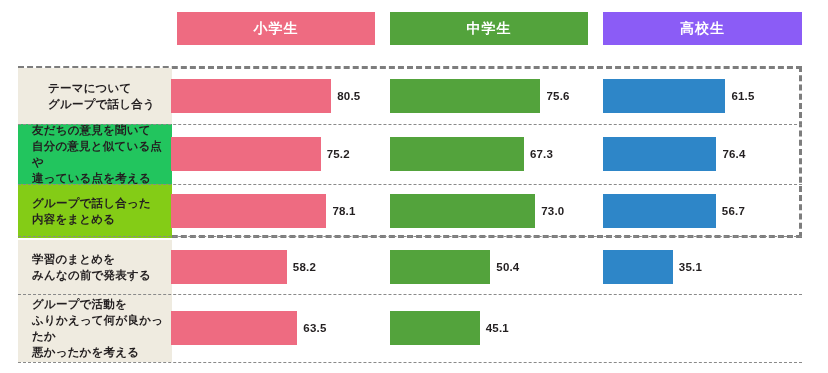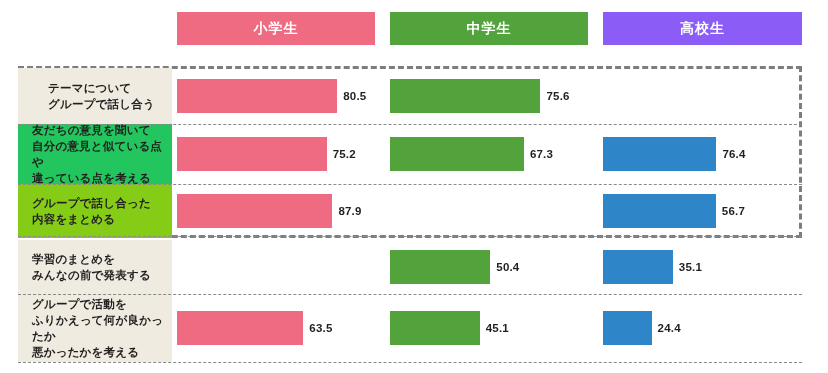--- a/index.html
+++ b/index.html
@@ -41,21 +41,21 @@
   }
   
   .rowsep{
     position:absolute;left:18px;width:784px;height:0;
     border-top:1.5px dashed #6d6d6d;
   }
   .rowsep.light{border-top:1.5px dashed #8a8a8a;}
 
   
   .barwrap{position:absolute;top:0;height:100%;display:flex;align-items:center;}
-  .barwrap.c0{left:159px;justify-content:center;}
+  .barwrap.c0{left:153px;justify-content:center;}
   .barwrap.c1{left:372px;}
   .barwrap.c2{left:585px;}
   .bar{height:34px;}
   .val{
     margin-left:6px;font-size:11.5px;color:#231f20;font-weight:bold;
     letter-spacing:0.2px;white-space:nowrap;
   }
 </style>
 </head>
 <body>
@@ -81,20 +81,24 @@
 グループで話し合う</div>
         </div>
         <div class="barwrap c0">
           <div class="bar" style="width: 160.195px; background: rgb(238, 107, 129);"></div>
           <span class="val">80.5</span>
         </div>
         <div class="barwrap c1">
           <div class="bar" style="width: 150.444px; background: rgb(83, 163, 60);"></div>
           <span class="val">75.6</span>
         </div>
+        <div class="barwrap c2">
+          <div class="bar" style="width: 122.385px; background: rgb(46, 134, 200);"></div>
+          <span class="val">61.5</span>
+        </div>
       </div>
       <div class="row" style="top: 124px; height: 60px;">
         <div class="labelcell" style="background: #22c55e;">
           <div class="labeltext">友だちの意見を聞いて
 自分の意見と似ている点や
 違っている点を考える</div>
         </div>
         <div class="barwrap c0">
           <div class="bar" style="width: 149.648px; background: rgb(238, 107, 129);"></div>
           <span class="val">75.2</span>
@@ -108,31 +112,39 @@
           <span class="val">76.4</span>
         </div>
       </div>
       <div class="row" style="top: 184px; height: 54px;">
         <div class="labelcell" style="background: #84cc16;">
           <div class="labeltext">グループで話し合った
 内容をまとめる</div>
         </div>
         <div class="barwrap c0">
           <div class="bar" style="width: 155.419px; background: rgb(238, 107, 129);"></div>
-          <span class="val">87.9</span>
+          <span class="val">78.1</span>
+        </div>
+        <div class="barwrap c1">
+          <div class="bar" style="width: 145.27px; background: rgb(83, 163, 60);"></div>
+          <span class="val">73.0</span>
         </div>
         <div class="barwrap c2">
           <div class="bar" style="width: 112.833px; background: rgb(46, 134, 200);"></div>
           <span class="val">56.7</span>
         </div>
       </div>
       <div class="row" style="top: 240px; height: 54px;">
         <div class="labelcell" style="background: rgb(239, 235, 224);">
           <div class="labeltext">学習のまとめを
 みんなの前で発表する</div>
+        </div>
+        <div class="barwrap c0">
+          <div class="bar" style="width: 115.818px; background: rgb(238, 107, 129);"></div>
+          <span class="val">58.2</span>
         </div>
         <div class="barwrap c1">
           <div class="bar" style="width: 100.296px; background: rgb(83, 163, 60);"></div>
           <span class="val">50.4</span>
         </div>
         <div class="barwrap c2">
           <div class="bar" style="width: 69.849px; background: rgb(46, 134, 200);"></div>
           <span class="val">35.1</span>
         </div>
       </div>
@@ -143,24 +155,20 @@
 悪かったかを考える</div>
         </div>
         <div class="barwrap c0">
           <div class="bar" style="width: 126.365px; background: rgb(238, 107, 129);"></div>
           <span class="val">63.5</span>
         </div>
         <div class="barwrap c1">
           <div class="bar" style="width: 89.749px; background: rgb(83, 163, 60);"></div>
           <span class="val">45.1</span>
         </div>
-        <div class="barwrap c2">
-          <div class="bar" style="width: 48.556px; background: rgb(46, 134, 200);"></div>
-          <span class="val">24.4</span>
-        </div>
       </div>
     </div>
 
 <div class="rowsep light" style="top: 124px;"></div>
     <div class="rowsep light" style="top: 184px;"></div>
     <div class="rowsep light" style="top: 236px;"></div>
     <div class="rowsep light" style="top: 294px;"></div>
     <div class="rowsep light" style="top: 362px;"></div>
   </div>
 

